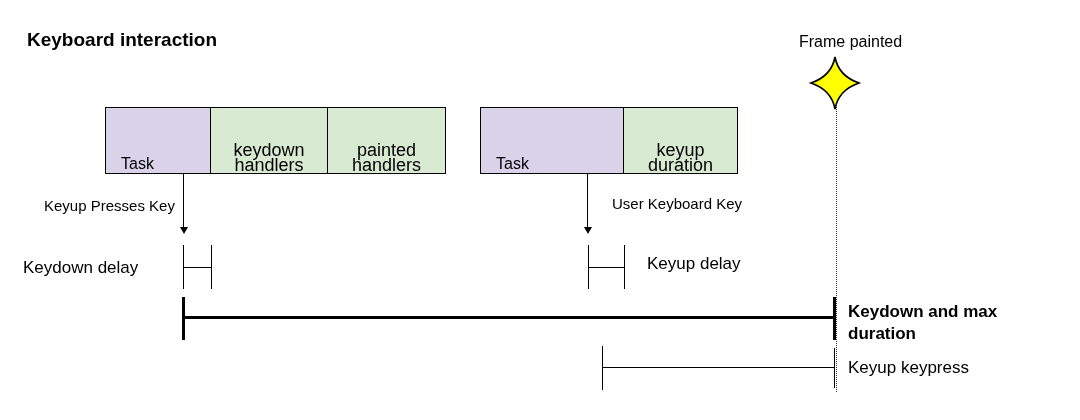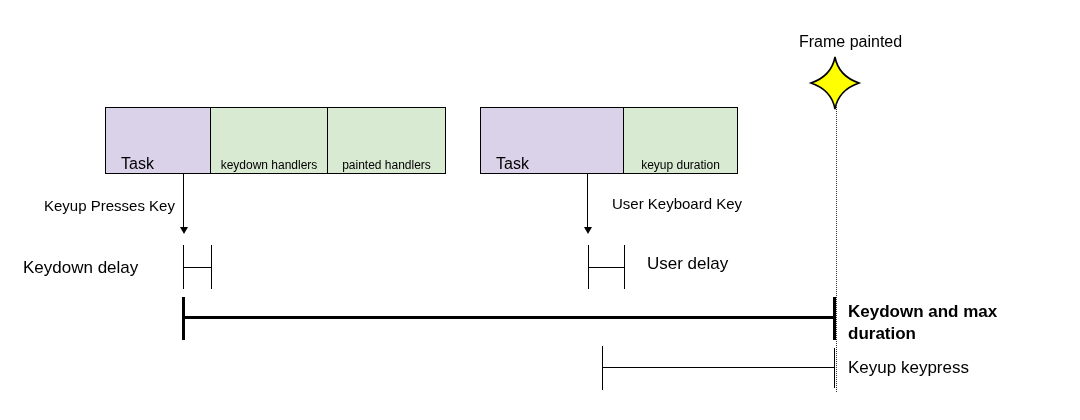--- a/index.html
+++ b/index.html
@@ -25,21 +25,21 @@
   
   .box{
     top:107px;height:67px;
     box-sizing:border-box;
     border:1px solid #000;
     display:flex;align-items:flex-end;
   }
   .box.purple{background:#d9d2e9;}
   .box.green{background:#d9ead3;justify-content:center;text-align:center;}
   .task-text{font-size:16px;padding-left:15px;}
-  .handler-text{font-size:12px;line-height:15px;}
+  .handler-text{font-size:18px;line-height:15px;}
   #box-task1{left:105px;width:106px;}
   #box-keydown{left:210px;width:118px;}
   #box-keypress{left:327px;width:119px;}
   #box-task2{left:480px;width:144px;}
   #box-keyup{left:623px;width:115px;}
   
   .vline{width:1px;background:#000;}
   #arrow1-line{left:183px;top:174px;height:54px;}
   #arrow2-line{left:587px;top:174px;height:54px;}
   .arrowhead{
@@ -71,20 +71,21 @@
   #ku-cap-left{left:602px;top:346px;width:1px;height:44px;background:#000;}
   #ku-cap-right{left:834px;top:348px;width:1px;height:40px;background:#000;}
   #kd-max-label{left:848px;top:301px;width:175px;font-size:17px;font-weight:bold;line-height:22px;}
   #ku-duration-label{left:848px;top:358px;font-size:17px;}
 </style>
 </head>
 <body>
 
 <div class="canvas">
 
+  <div class="abs title">Keyboard interaction</div>
 
   <div class="abs frame-label">Frame painted</div>
   <svg class="abs star-svg" width="54" height="54" viewBox="-27 -27 54 54">
     <path d="M0,-26 Q3.5,-7 24,0 Q3.5,7 0,26 Q-3.5,7 -24,0 Q-3.5,-7 0,-26 Z" fill="#ffff00" stroke="#000000" stroke-width="1.6"></path>
   </svg>
   <div class="abs dotted-line"></div>
 
   <div id="box-task1" class="abs box purple">
     <span class="task-text">Task</span>
   </div>
@@ -111,21 +112,21 @@
   <div id="user-releases" class="abs event-label">User Keyboard Key</div>
 
   <div id="kd-tick-a" class="abs tick"></div>
   <div id="kd-tick-b" class="abs tick"></div>
   <div id="kd-conn" class="abs conn"></div>
   <div id="keydown-delay-label" class="abs delay-label">Keydown delay</div>
 
   <div id="ku-tick-a" class="abs tick"></div>
   <div id="ku-tick-b" class="abs tick"></div>
   <div id="ku-conn" class="abs conn"></div>
-  <div id="keyup-delay-label" class="abs delay-label">User delay</div>
+  <div id="keyup-delay-label" class="abs delay-label">Keyup delay</div>
 
   <div id="kd-cap-left" class="abs"></div>
   <div id="kd-duration-line" class="abs"></div>
   <div id="kd-cap-right" class="abs"></div>
   <div id="kd-max-label" class="abs">Keydown and max duration</div>
 
   <div id="ku-cap-left" class="abs"></div>
   <div id="ku-duration-line" class="abs"></div>
   <div id="ku-cap-right" class="abs"></div>
   <div id="ku-duration-label" class="abs">Keyup keypress</div>

